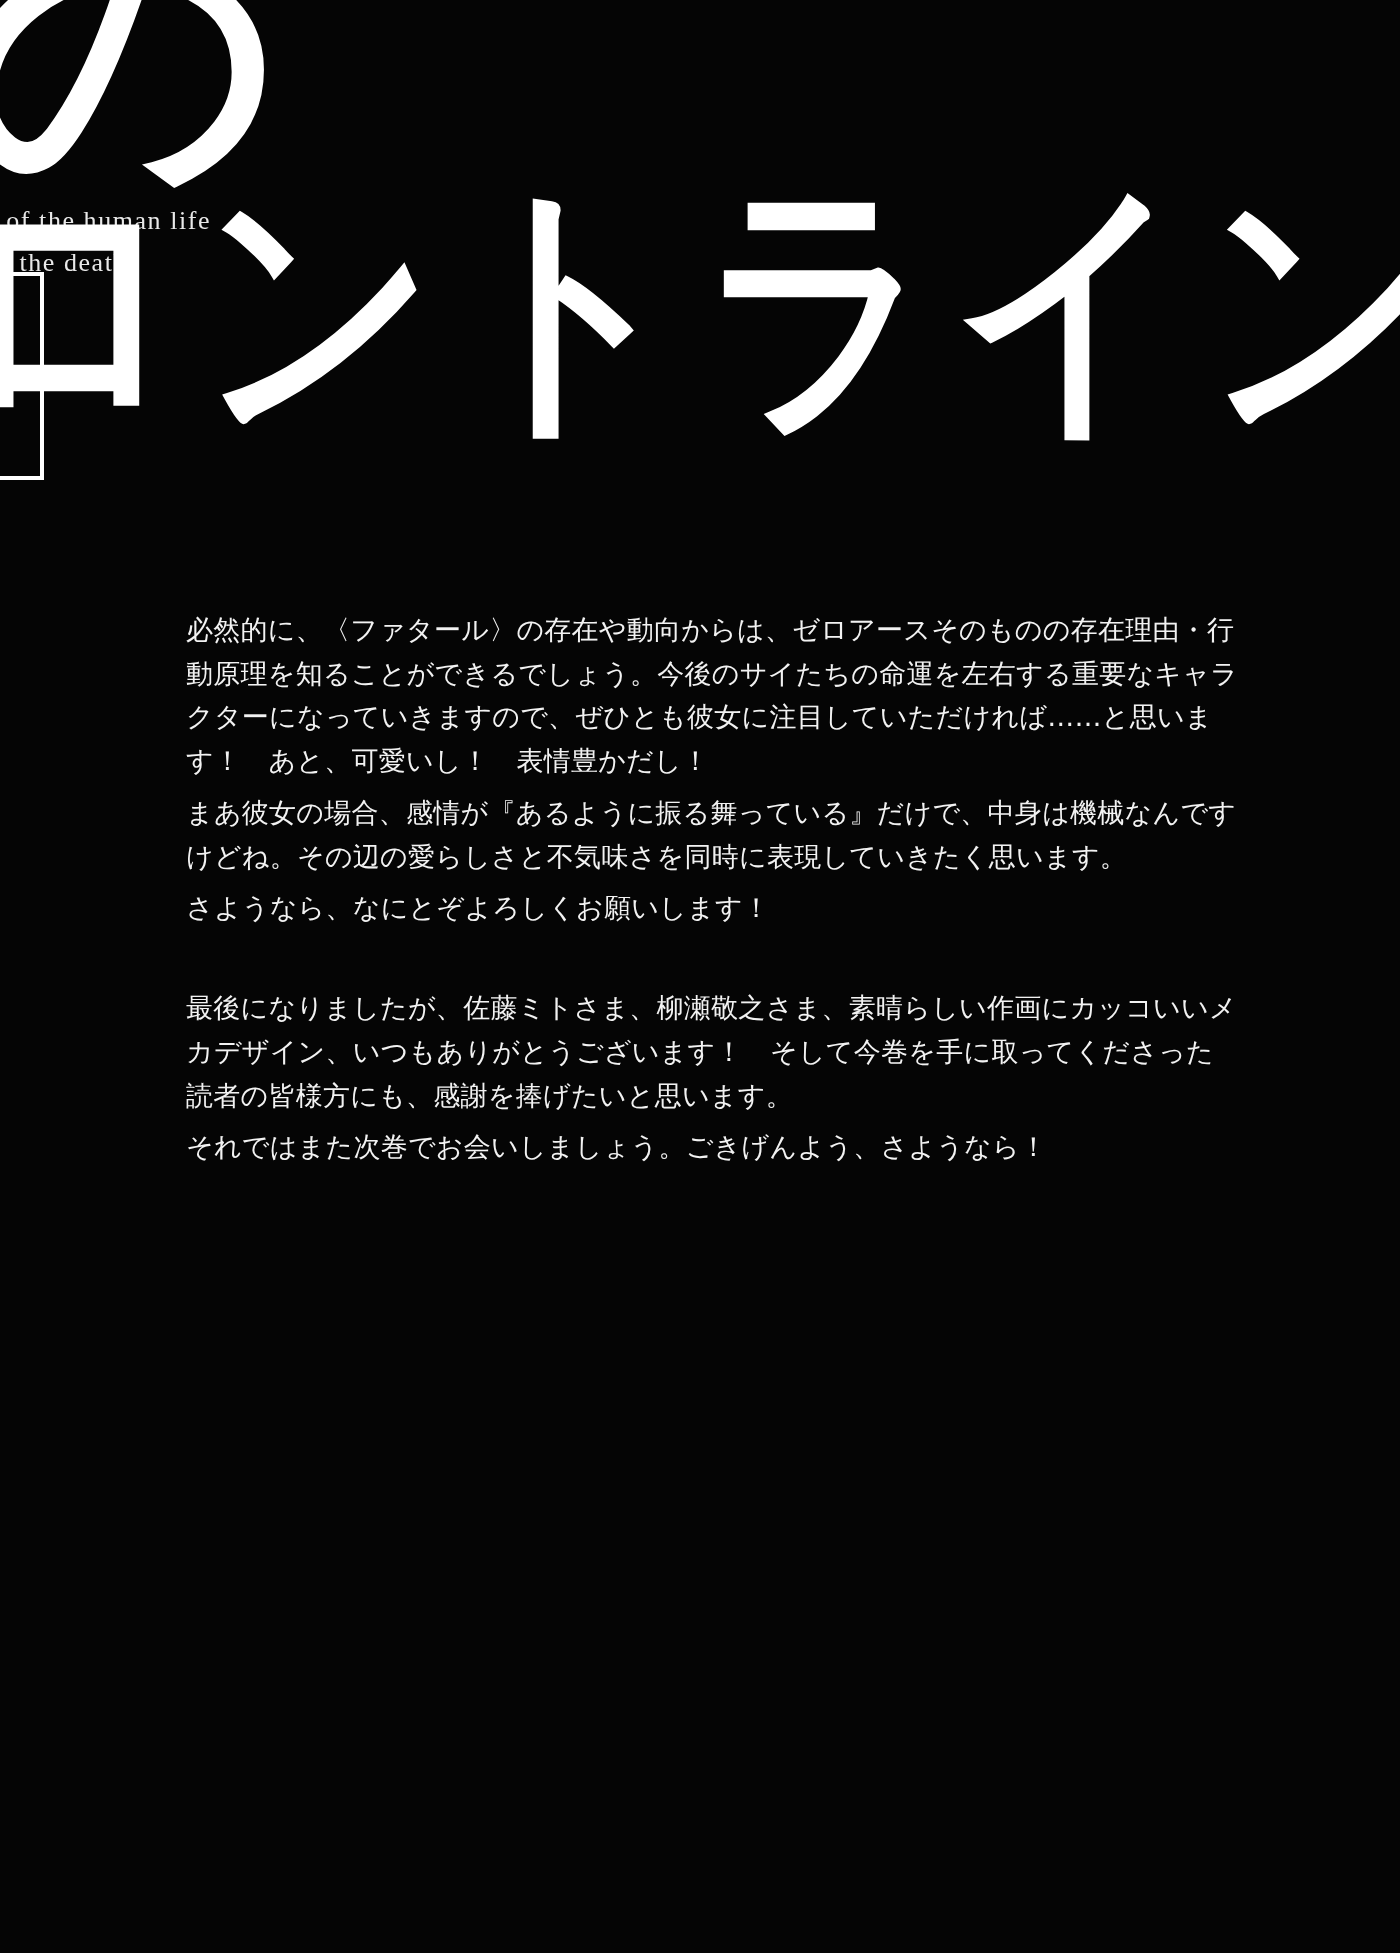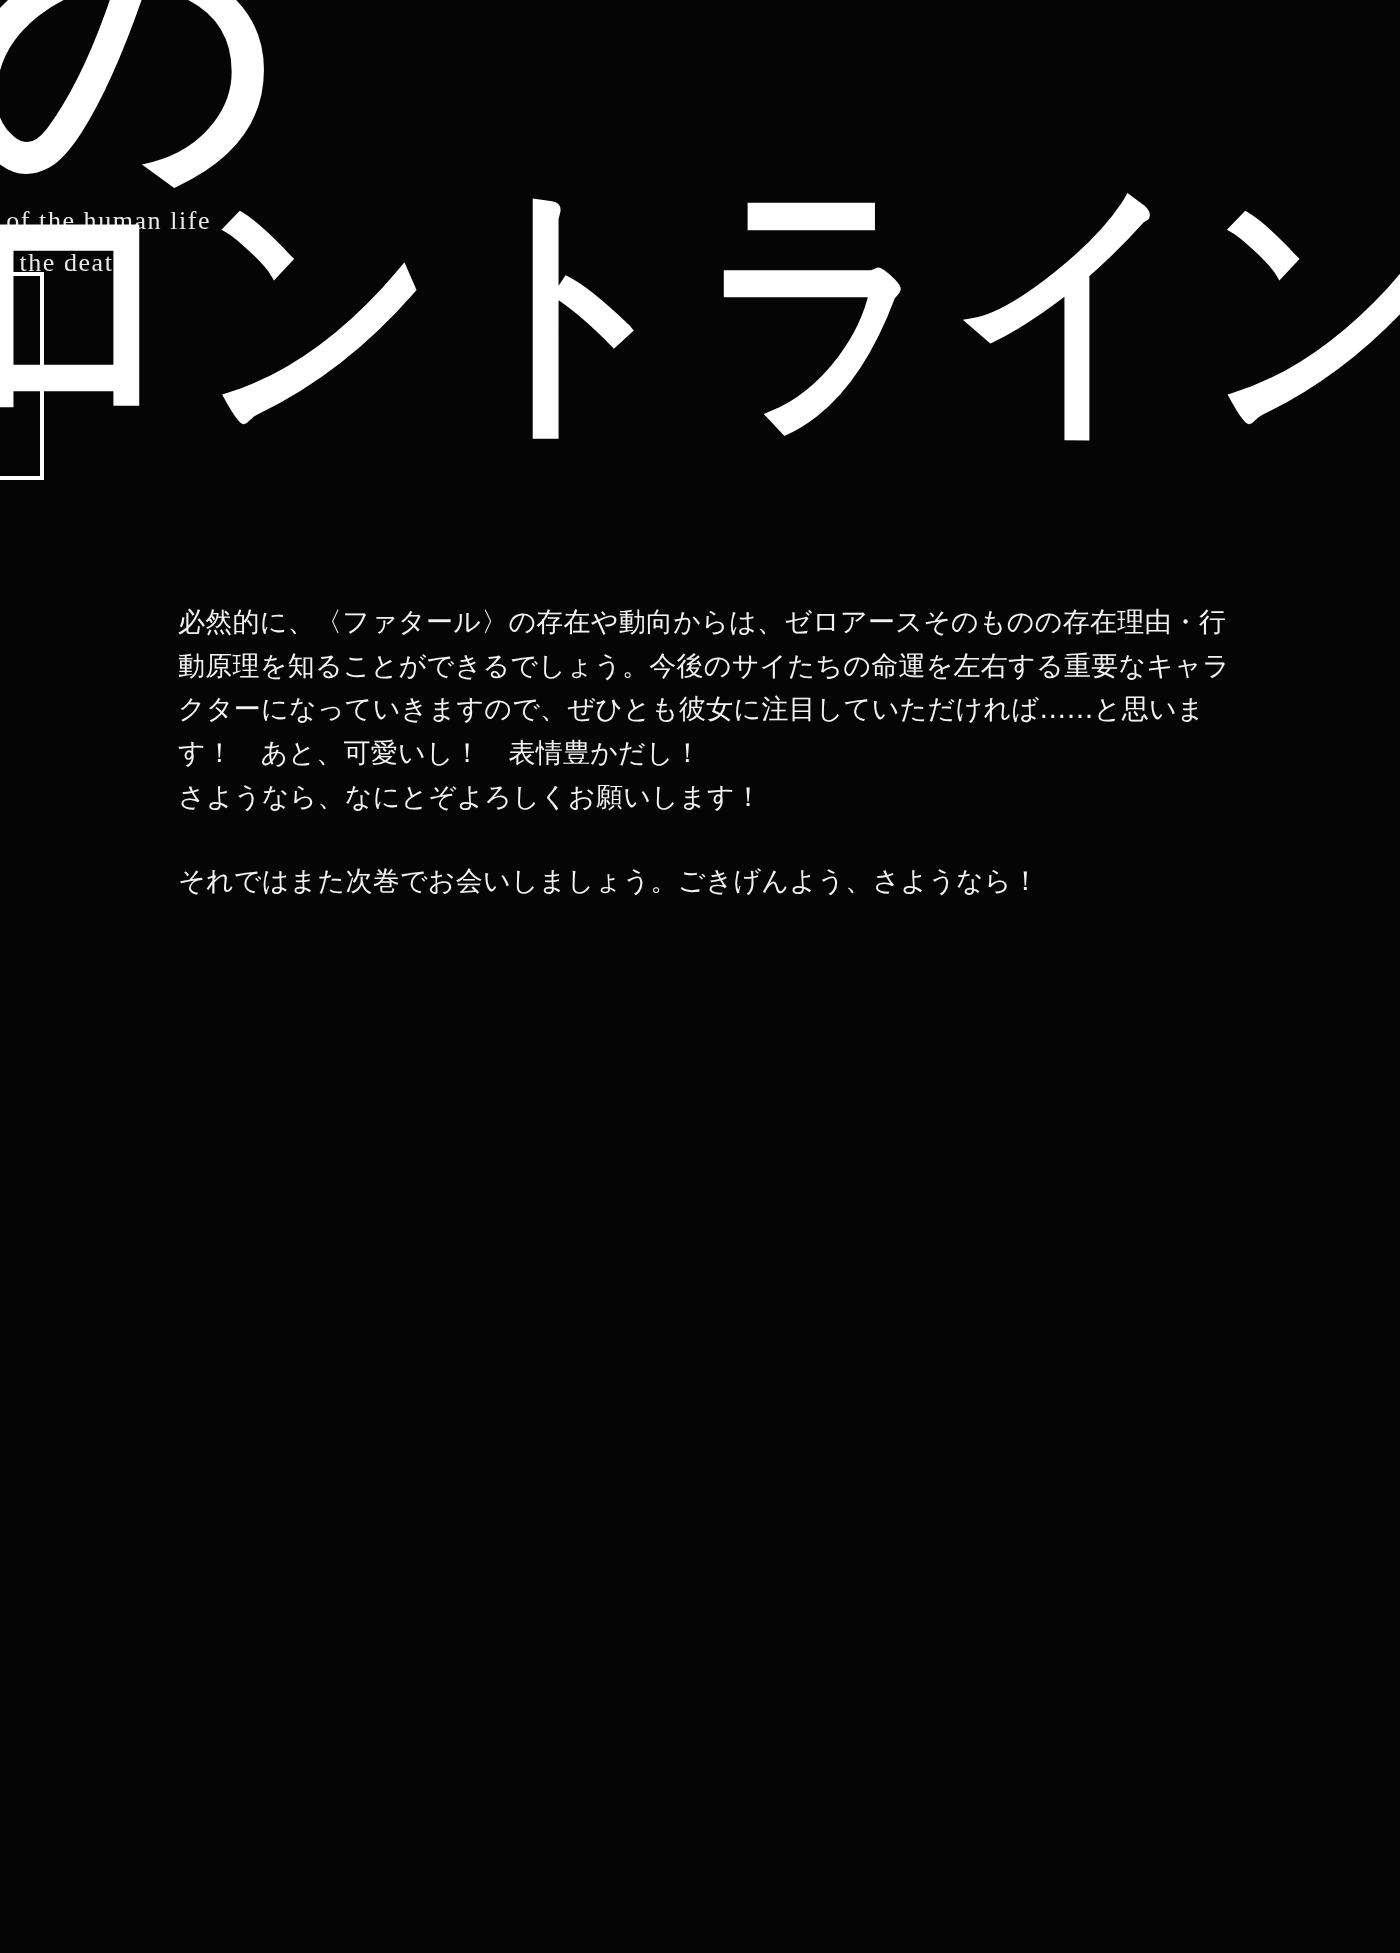--- a/index.html
+++ b/index.html
@@ -88,21 +88,21 @@
     left: 178px;
     top: 600px;
     width: 1070px;
     font-family: "DejaVu Sans", sans-serif;
     font-size: 27px;
     line-height: 1.62;
     color: #f2f2f2;
     letter-spacing: 0.01em;
   }
   .afterword p {
-    margin: 0;
+    margin: 8px;
   }
   .afterword .gap {
     height: 40px;
   }
 </style>
 </head>
 <body>
 
 <div class="page">
 
@@ -112,18 +112,20 @@
     <div class="latin-line latin-1">r of the human life</div>
     <div class="latin-line latin-2">to the death</div>
 
     <div class="bracket-mark"></div>
 
     <div class="kana-big kana-row">ロントライン</div>
   </div>
 
   <div class="afterword">
     <p>必然的に、〈ファタール〉の存在や動向からは、ゼロアースそのものの存在理由・行動原理を知ることができるでしょう。今後のサイたちの命運を左右する重要なキャラクターになっていきますので、ぜひとも彼女に注目していただければ……と思います！　あと、可愛いし！　表情豊かだし！</p>
+    <p>まあ彼女の場合、感情が『あるように振る舞っている』だけで、中身は機械なんですけどね。その辺の愛らしさと不気味さを同時に表現していきたく思います。</p>
     <p>さようなら、なにとぞよろしくお願いします！</p>
     <div class="gap"></div>
+    <p>最後になりましたが、佐藤ミトさま、柳瀬敬之さま、素晴らしい作画にカッコいいメカデザイン、いつもありがとうございます！　そして今巻を手に取ってくださった読者の皆様方にも、感謝を捧げたいと思います。</p>
     <p>それではまた次巻でお会いしましょう。ごきげんよう、さようなら！</p>
   </div>
 
 </div>
 
 </body></html>

